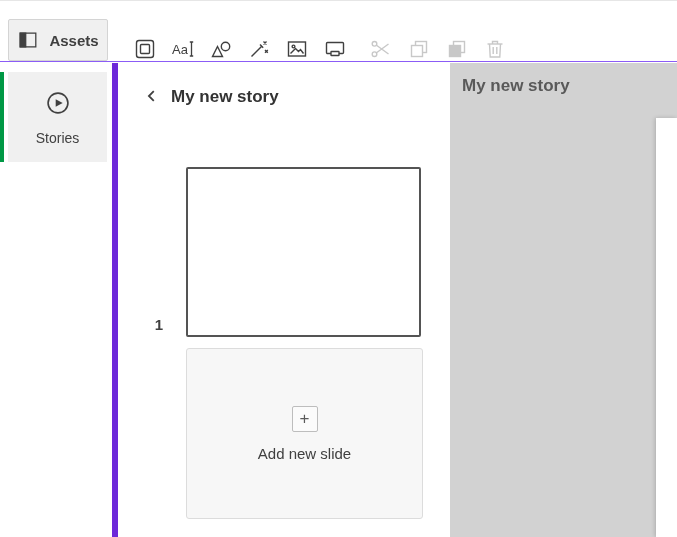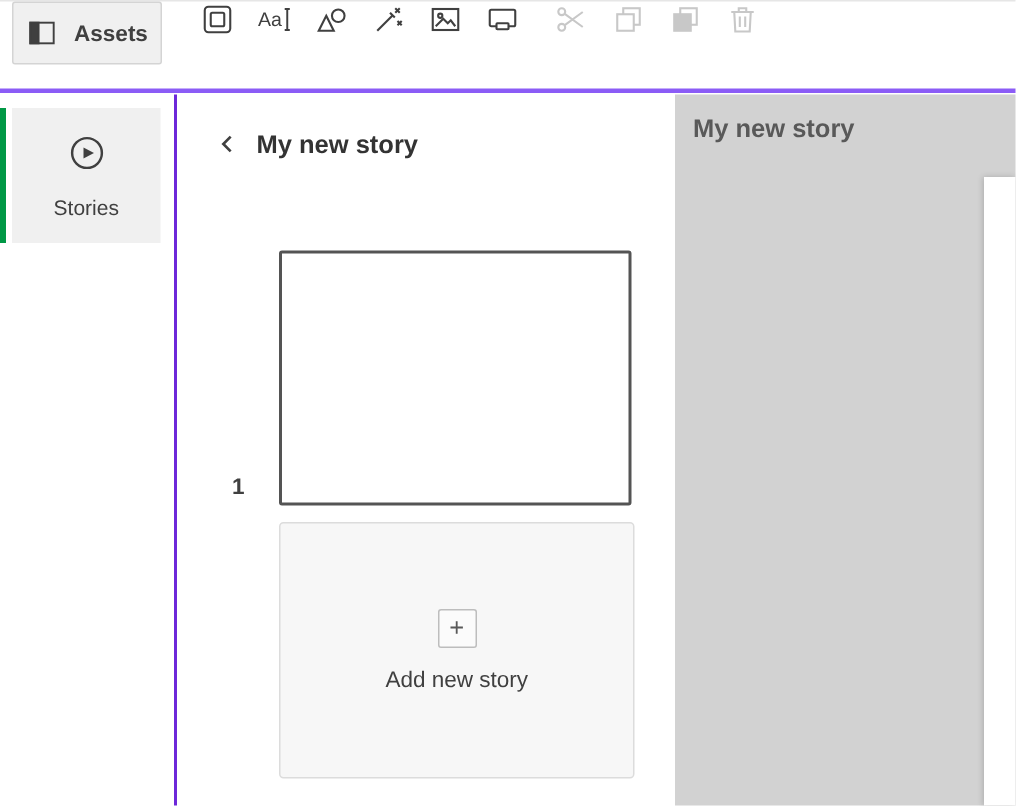--- a/index.html
+++ b/index.html
@@ -10,22 +10,22 @@
     overflow: hidden;
     color: #404040;
   }
   .screen { position: relative; width: 677px; height: 537px; background:#fff; }
 
   
   .toolbar {
     position: absolute; top: 0; left: 0; right: 0; height: 62px;
     background: #fff;
     border-top: 1px solid #e6e6e6;
-    border-bottom: 3px solid #8b5cf6;
-    display: flex; align-items: flex-start;
+    border-bottom: 1px solid #8b5cf6;
+    display: flex; align-items: flex-end;
   }
   .assets-btn {
     margin-left: 8px; width: 100px; height: 42px;
     background: #f0f0f0; border: 1px solid #d4d4d4; border-radius: 2px;
     display: flex; align-items: center; justify-content: center; gap: 10px;
     font-family: "Liberation Sans", sans-serif;
     font-size: 15px; font-weight: 600; color: #404040; cursor: pointer;
   }
   .tool {
     width: 24px; height: 24px; margin-right: 14px;
@@ -33,21 +33,21 @@
     display: flex; align-items: center; justify-content: center;
   }
   .tool.first { margin-left: 25px; }
   .tool.gap { margin-left: 8px; }
   .tool svg, .assets-btn svg { display: block; }
   .tool.disabled { cursor: default; }
 
   
   .sidebar {
     position: absolute; top: 63px; left: 0; bottom: 0; width: 118px;
-    background: #fff; border-right: 2px solid #6d28d9;
+    background: #fff; border-right: 6px solid #6d28d9;
   }
   .green-bar {
     position: absolute; left: 0; top: 9px; width: 4px; height: 90px;
     background: #009845;
   }
   .sidebar-item {
     position: absolute; left: 8px; top: 9px; width: 99px; height: 90px;
     background: #f0f0f0; cursor: pointer;
     display: flex; flex-direction: column; align-items: center; justify-content: center; gap: 9px;
   }
@@ -243,21 +243,21 @@
         </span>
       </button>
       <div class="nav-title">My new story</div>
     </div>
 
     <div class="slide-num">1</div>
     <div class="slide-thumb"></div>
 
     <button class="add-slide">
       <span class="plus-box">+</span>
-      <span class="add-label">Add new story</span>
+      <span class="add-label">Add new slide</span>
     </button>
   </div>
 
   <div class="canvas">
     <div class="canvas-title">My new story</div>
     <div class="canvas-slide"></div>
   </div>
 
 </div>
 

